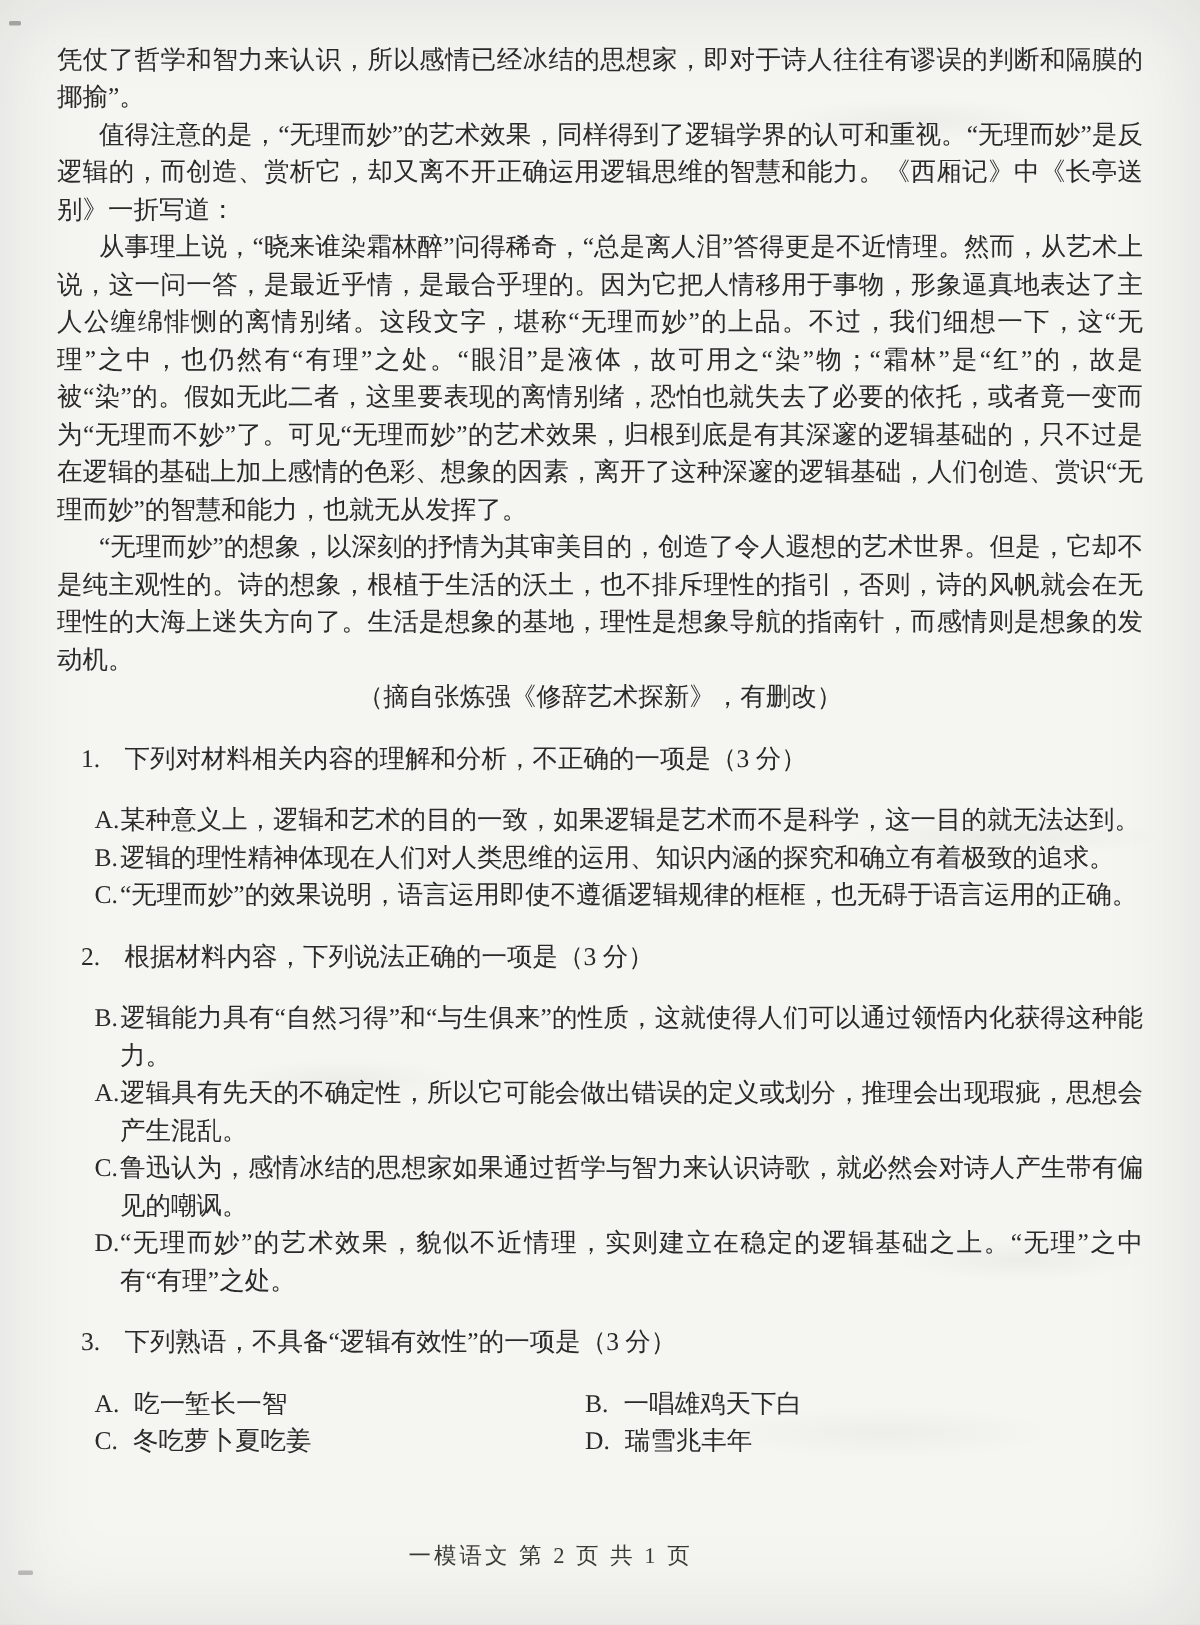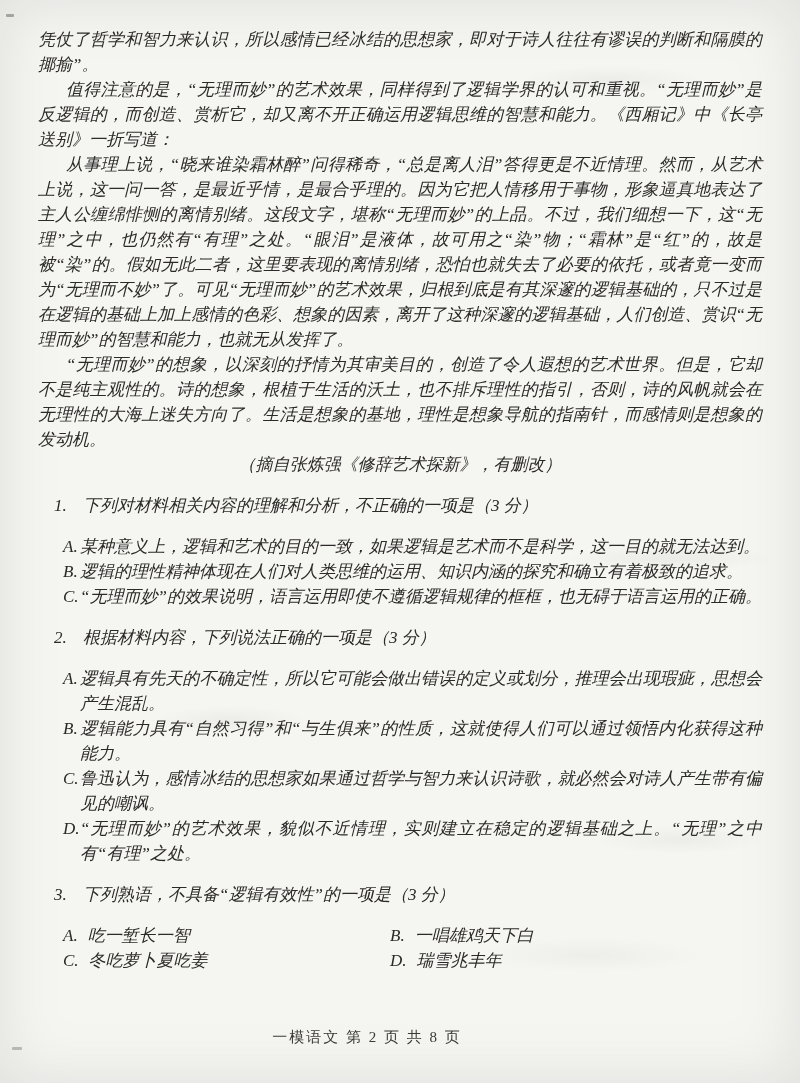--- a/index.html
+++ b/index.html
@@ -30,21 +30,20 @@
     background-position:480px 60px,520px 540px,120px 700px,430px 930px,560px 820px;
   }
   .speck{position:absolute;background:#6b6a66;border-radius:1px;}
   .speck.a{left:6px;top:14px;width:8px;height:3px;opacity:.55;}
   .speck.b{left:12px;top:1047px;width:10px;height:3px;opacity:.4;}
 
   .content{
     position:absolute;left:38px;right:38px;top:27px;
     font-size:17px;line-height:25px;
     text-align:justify;
-    font-style:italic;
   }
   p{margin:0;}
   .para{text-indent:28px;}
   .para.cont{text-indent:0;}
   .quote-line{padding-left:46px;text-indent:0;}
   .attribution{text-align:center;text-indent:0;}
 
   .question{padding-left:29px;margin:16px;}
   .qnum{display:inline-block;width:29px;margin-left:-29px;text-indent:0;}
   .opt{padding-left:42px;margin:0;}
@@ -76,31 +75,31 @@
     <p class="para">从事理上说，“晓来谁染霜林醉”问得稀奇，“总是离人泪”答得更是不近情理。然而，从艺术上说，这一问一答，是最近乎情，是最合乎理的。因为它把人情移用于事物，形象逼真地表达了主人公缠绵悱恻的离情别绪。这段文字，堪称“无理而妙”的上品。不过，我们细想一下，这“无理”之中，也仍然有“有理”之处。“眼泪”是液体，故可用之“染”物；“霜林”是“红”的，故是被“染”的。假如无此二者，这里要表现的离情别绪，恐怕也就失去了必要的依托，或者竟一变而为“无理而不妙”了。可见“无理而妙”的艺术效果，归根到底是有其深邃的逻辑基础的，只不过是在逻辑的基础上加上感情的色彩、想象的因素，离开了这种深邃的逻辑基础，人们创造、赏识“无理而妙”的智慧和能力，也就无从发挥了。</p>
     <p class="para">“无理而妙”的想象，以深刻的抒情为其审美目的，创造了令人遐想的艺术世界。但是，它却不是纯主观性的。诗的想象，根植于生活的沃土，也不排斥理性的指引，否则，诗的风帆就会在无理性的大海上迷失方向了。生活是想象的基地，理性是想象导航的指南针，而感情则是想象的发动机。</p>
     <p class="attribution">（摘自张炼强《修辞艺术探新》，有删改）</p>
 
     <p class="question"><span class="qnum">1.</span><span>下列对材料相关内容的理解和分析，不正确的一项是（3 分）</span></p>
     <p class="opt"><span class="optletter">A.</span><span>某种意义上，逻辑和艺术的目的一致，如果逻辑是艺术而不是科学，这一目的就无法达到。</span></p>
     <p class="opt"><span class="optletter">B.</span><span>逻辑的理性精神体现在人们对人类思维的运用、知识内涵的探究和确立有着极致的追求。</span></p>
     <p class="opt"><span class="optletter">C.</span><span>“无理而妙”的效果说明，语言运用即使不遵循逻辑规律的框框，也无碍于语言运用的正确。</span></p>
 
     <p class="question"><span class="qnum">2.</span><span>根据材料内容，下列说法正确的一项是（3 分）</span></p>
+    <p class="opt"><span class="optletter">B.</span><span>逻辑能力具有“自然习得”和“与生俱来”的性质，这就使得人们可以通过领悟内化获得这种能力。</span></p>
     <p class="opt"><span class="optletter">A.</span><span>逻辑具有先天的不确定性，所以它可能会做出错误的定义或划分，推理会出现瑕疵，思想会产生混乱。</span></p>
-    <p class="opt"><span class="optletter">B.</span><span>逻辑能力具有“自然习得”和“与生俱来”的性质，这就使得人们可以通过领悟内化获得这种能力。</span></p>
     <p class="opt"><span class="optletter">C.</span><span>鲁迅认为，感情冰结的思想家如果通过哲学与智力来认识诗歌，就必然会对诗人产生带有偏见的嘲讽。</span></p>
     <p class="opt"><span class="optletter">D.</span><span>“无理而妙”的艺术效果，貌似不近情理，实则建立在稳定的逻辑基础之上。“无理”之中有“有理”之处。</span></p>
 
     <p class="question"><span class="qnum">3.</span><span>下列熟语，不具备“逻辑有效性”的一项是（3 分）</span></p>
     <div class="opt3row">
       <p class="opt3 left"><span class="optletter3">A.</span><span>吃一堑长一智</span></p>
       <p class="opt3"><span class="optletter3">B.</span><span>一唱雄鸡天下白</span></p>
     </div>
     <div class="opt3row">
       <p class="opt3 left"><span class="optletter3">C.</span><span>冬吃萝卜夏吃姜</span></p>
       <p class="opt3"><span class="optletter3">D.</span><span>瑞雪兆丰年</span></p>
     </div>
 
   </div>
 
-  <div class="footer">一模语文 第 2 页 共 8 页</div>
+  <div class="footer">一模语文 第 2 页 共 1 页</div>
 </div>
 
 </body></html>

